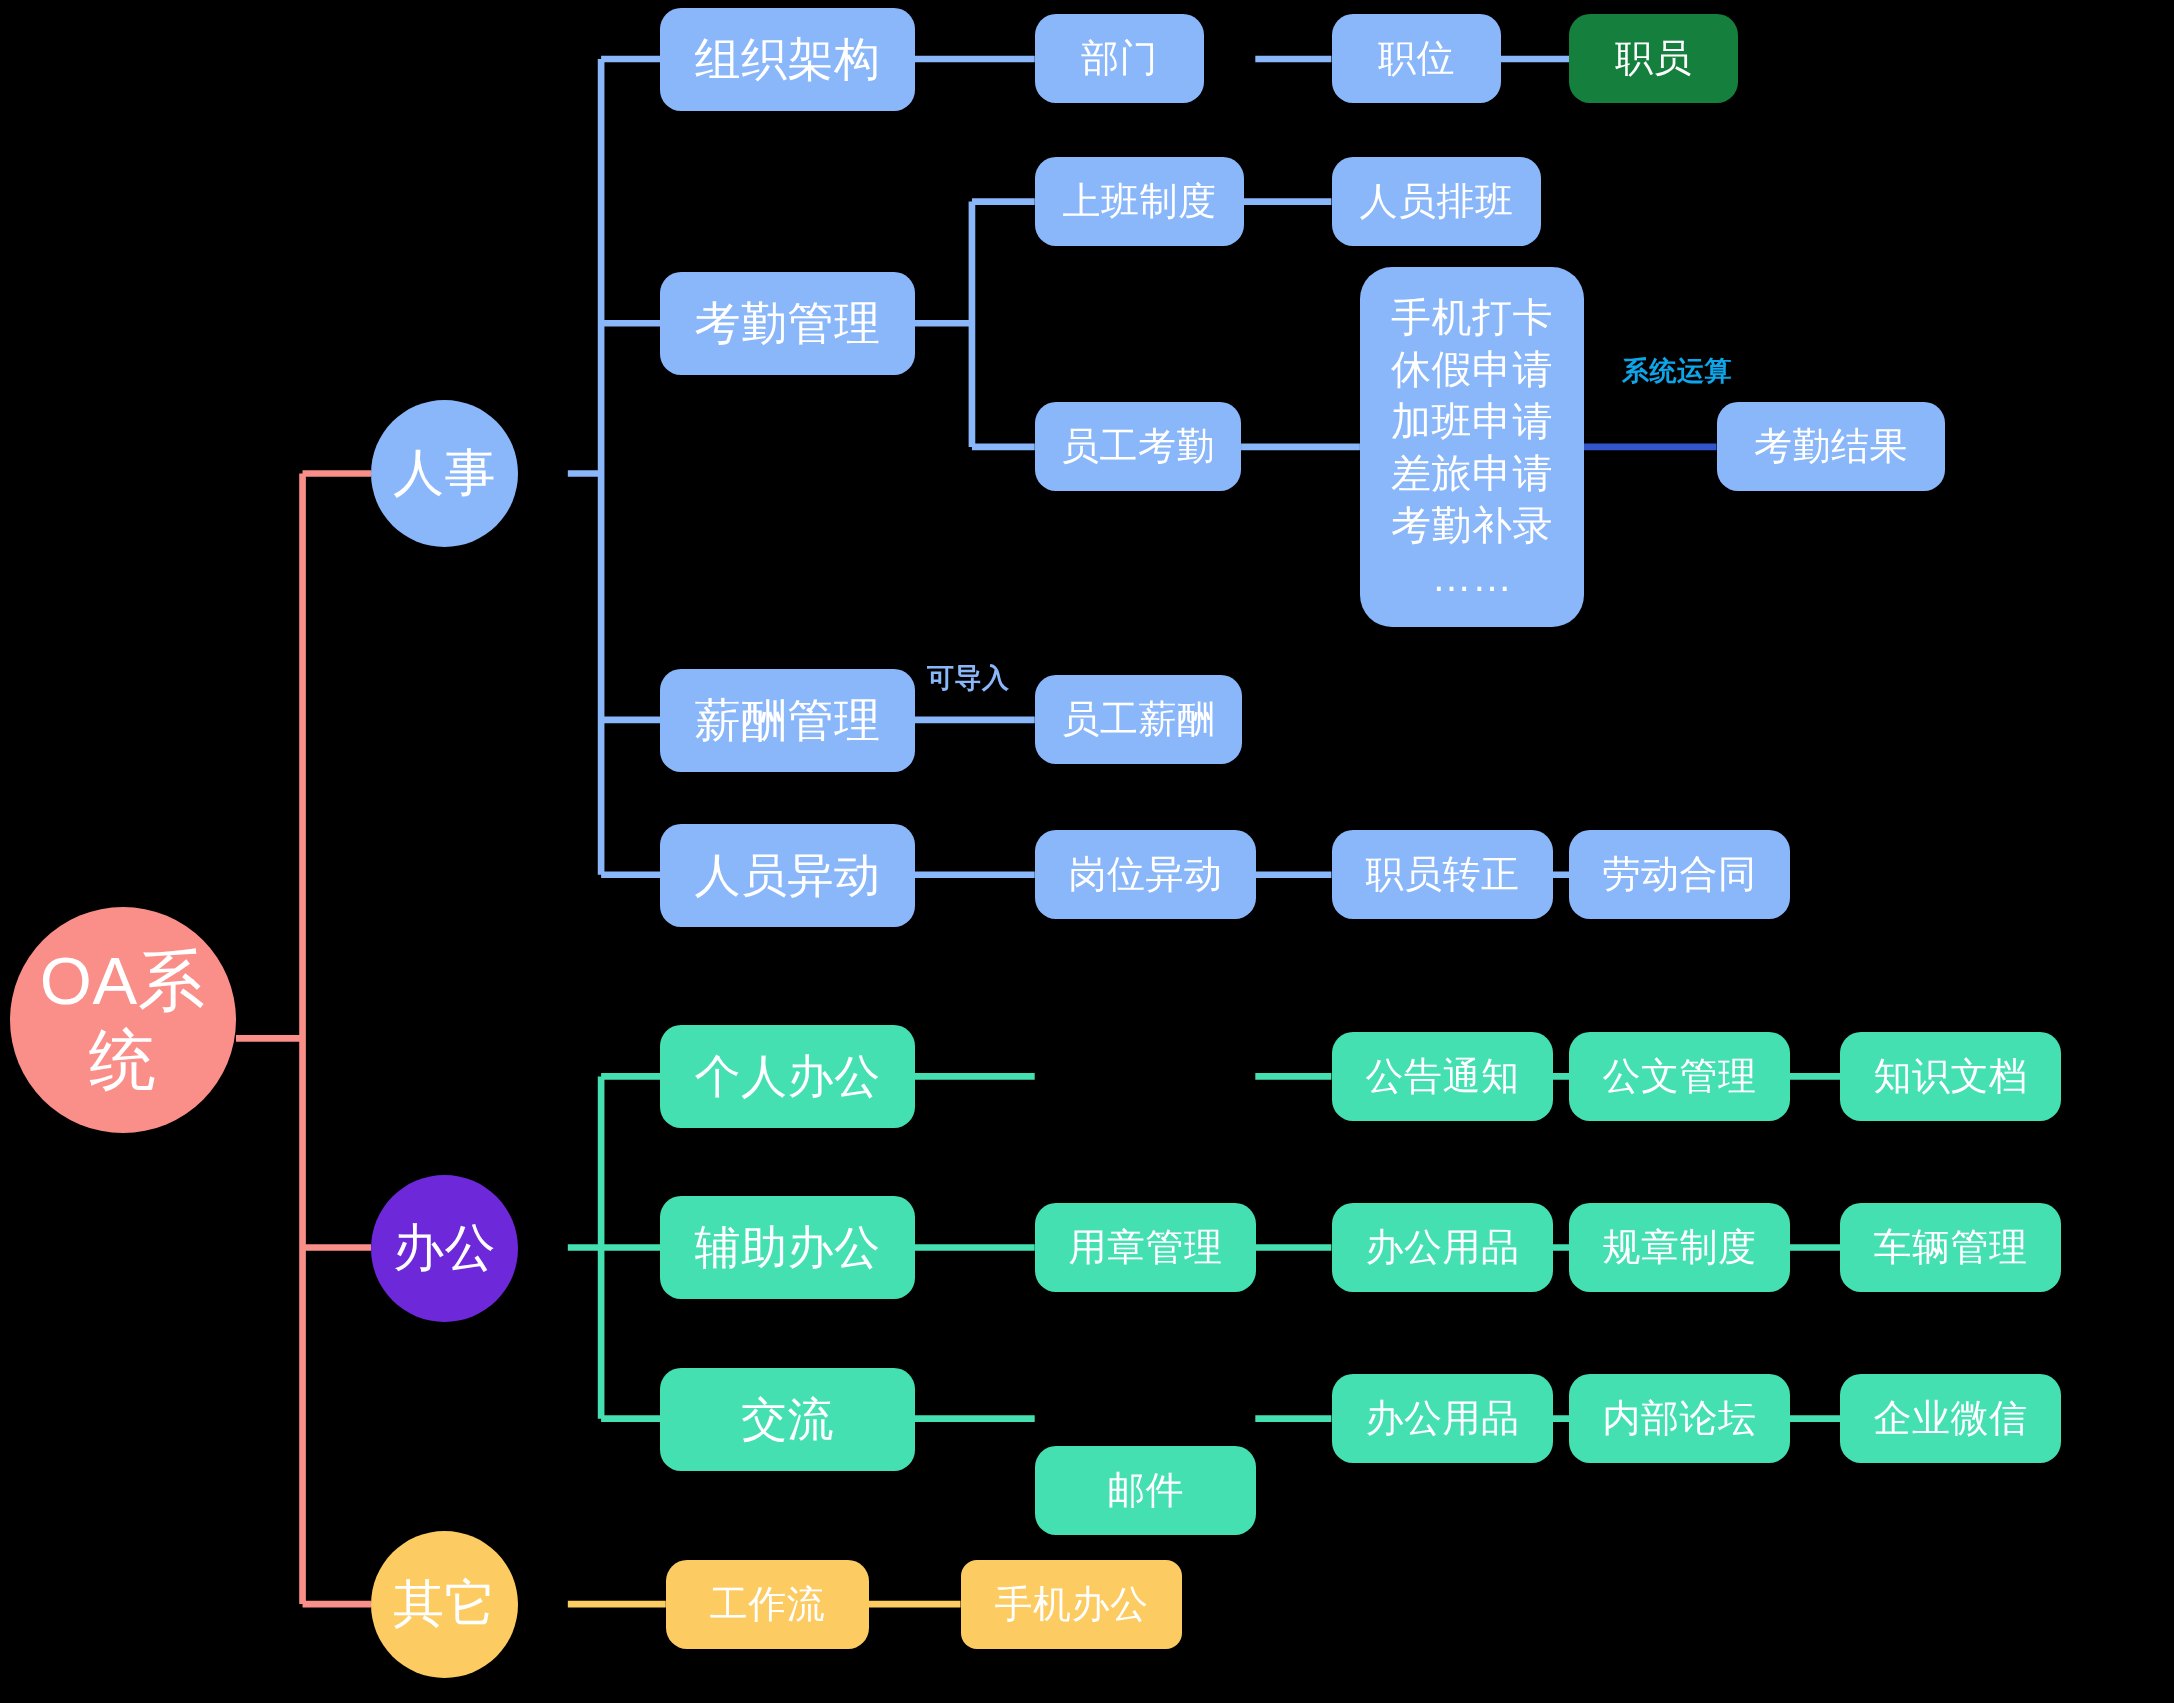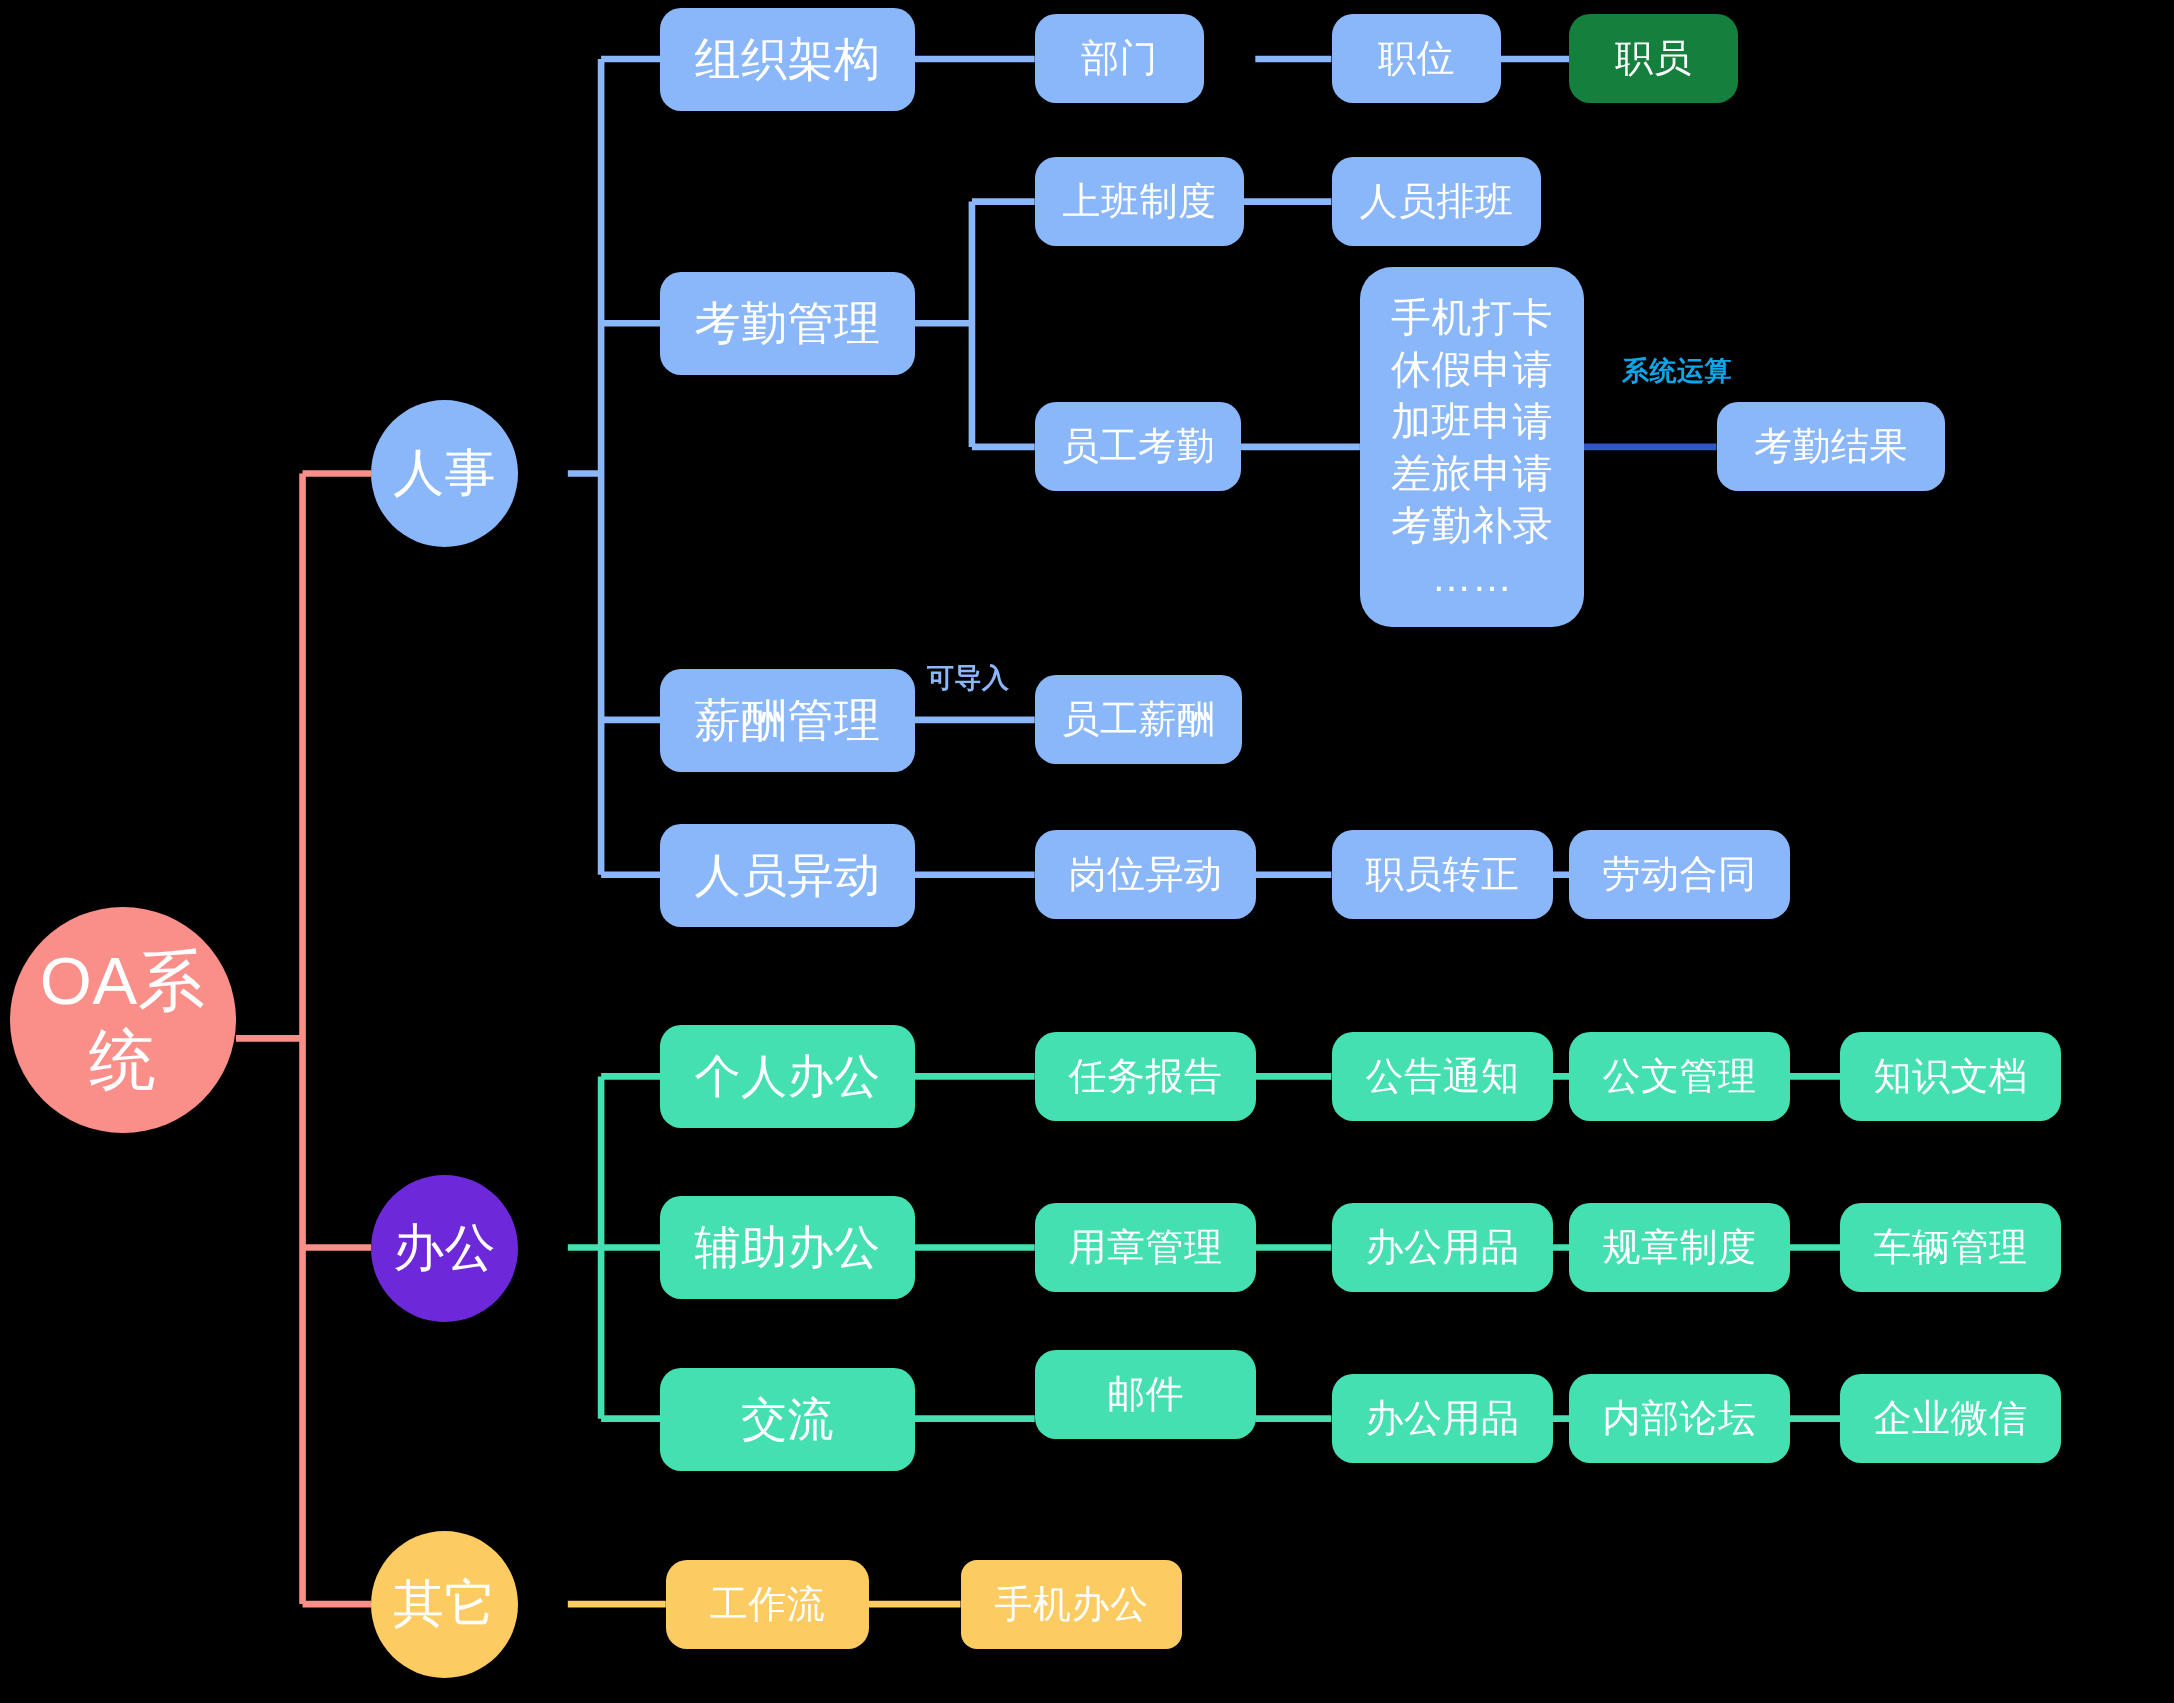--- a/index.html
+++ b/index.html
@@ -165,33 +165,32 @@
   <div class="edge-label" style="left:927px; top:660px; color:#8AB6FA;">可导入</div>
 
   <div class="node rounded lvl2" style="left:660px; top:824px; width:255px; height:103px; background:#8AB6FA;">人员异动</div>
   <div class="node rounded lvl3" style="left:1035px; top:830px; width:221px; height:89px; background:#8AB6FA;">岗位异动</div>
   <div class="node rounded lvl3" style="left:1332px; top:830px; width:221px; height:89px; background:#8AB6FA;">职员转正</div>
   <div class="node rounded lvl3" style="left:1569px; top:830px; width:221px; height:89px; background:#8AB6FA;">劳动合同</div>
 
   <div class="node circle lvl1" style="left:371px; top:1175px; width:147px; height:147px; background:#6d28d9;">办公</div>
 
   <div class="node rounded lvl2" style="left:660px; top:1025px; width:255px; height:103px; background:#45E0B2;">个人办公</div>
-  <div class="node rounded lvl3" style="left:1035px; top:1032px; width:221px; height:89px; background:#45E0B2;">任务报告</div>
   <div class="node rounded lvl3" style="left:1332px; top:1032px; width:221px; height:89px; background:#45E0B2;">公告通知</div>
   <div class="node rounded lvl3" style="left:1569px; top:1032px; width:221px; height:89px; background:#45E0B2;">公文管理</div>
   <div class="node rounded lvl3" style="left:1840px; top:1032px; width:221px; height:89px; background:#45E0B2;">知识文档</div>
 
   <div class="node rounded lvl2" style="left:660px; top:1196px; width:255px; height:103px; background:#45E0B2;">辅助办公</div>
   <div class="node rounded lvl3" style="left:1035px; top:1203px; width:221px; height:89px; background:#45E0B2;">用章管理</div>
   <div class="node rounded lvl3" style="left:1332px; top:1203px; width:221px; height:89px; background:#45E0B2;">办公用品</div>
   <div class="node rounded lvl3" style="left:1569px; top:1203px; width:221px; height:89px; background:#45E0B2;">规章制度</div>
   <div class="node rounded lvl3" style="left:1840px; top:1203px; width:221px; height:89px; background:#45E0B2;">车辆管理</div>
 
   <div class="node rounded lvl2" style="left:660px; top:1368px; width:255px; height:103px; background:#45E0B2;">交流</div>
-  <div class="node rounded lvl3" style="left:1035px; top:1350px; width:221px; height:89px; background:#45E0B2;">邮件</div>
+  <div class="node rounded lvl3" style="left:1035px; top:1446px; width:221px; height:89px; background:#45E0B2;">邮件</div>
   <div class="node rounded lvl3" style="left:1332px; top:1374px; width:221px; height:89px; background:#45E0B2;">办公用品</div>
   <div class="node rounded lvl3" style="left:1569px; top:1374px; width:221px; height:89px; background:#45E0B2;">内部论坛</div>
   <div class="node rounded lvl3" style="left:1840px; top:1374px; width:221px; height:89px; background:#45E0B2;">企业微信</div>
 
   <div class="node circle lvl1" style="left:371px; top:1531px; width:147px; height:147px; background:#FCCB62;">其它</div>
   <div class="node rounded lvl3" style="left:666px; top:1560px; width:203px; height:89px; background:#FCCB62;">工作流</div>
   <div class="node rounded lvl3" style="left:961px; top:1560px; width:221px; height:89px; background:#FCCB62;border-radius:16px;">手机办公</div>
 
 </div>
 

